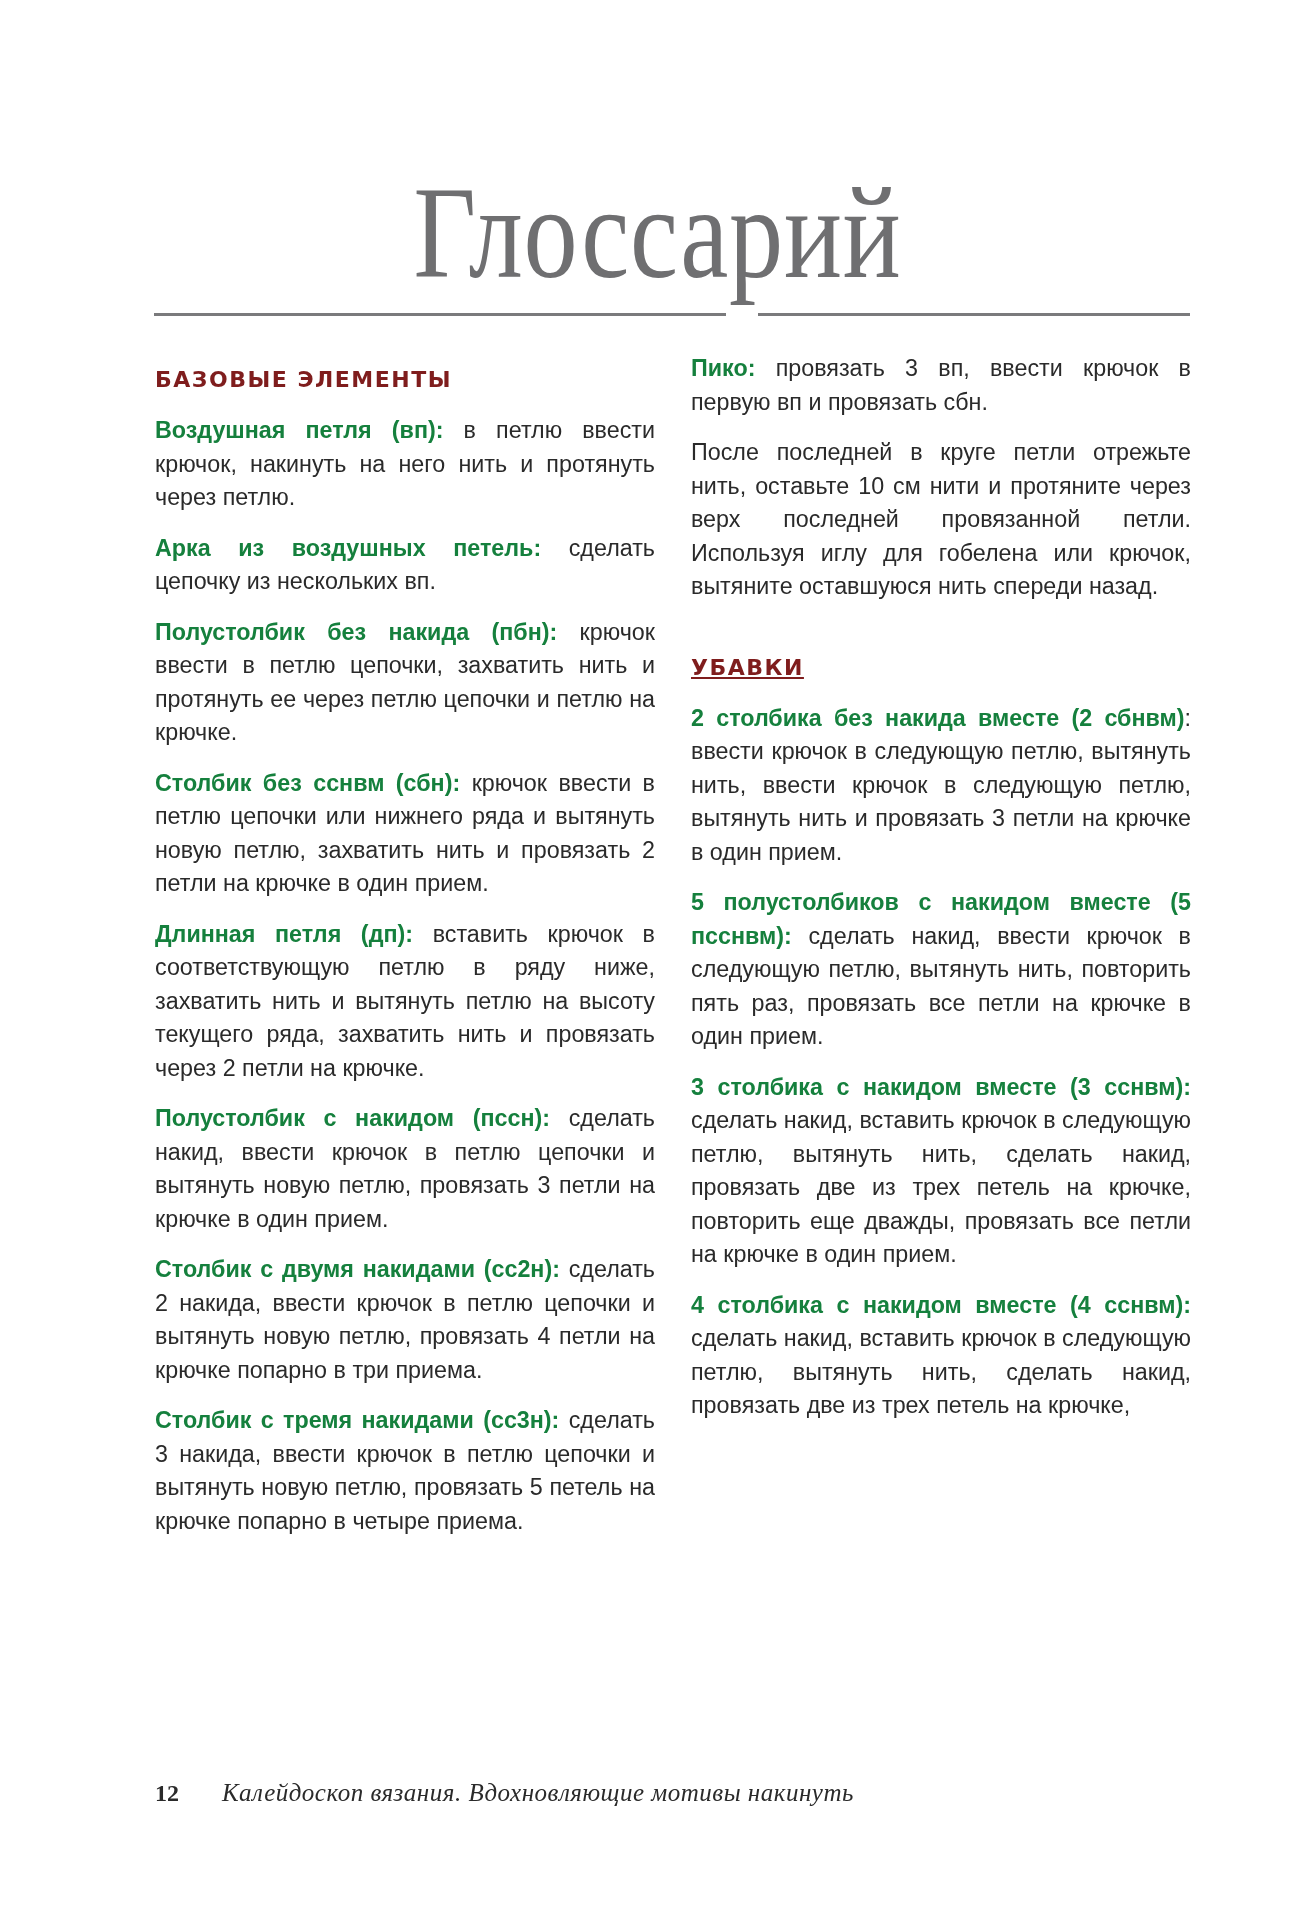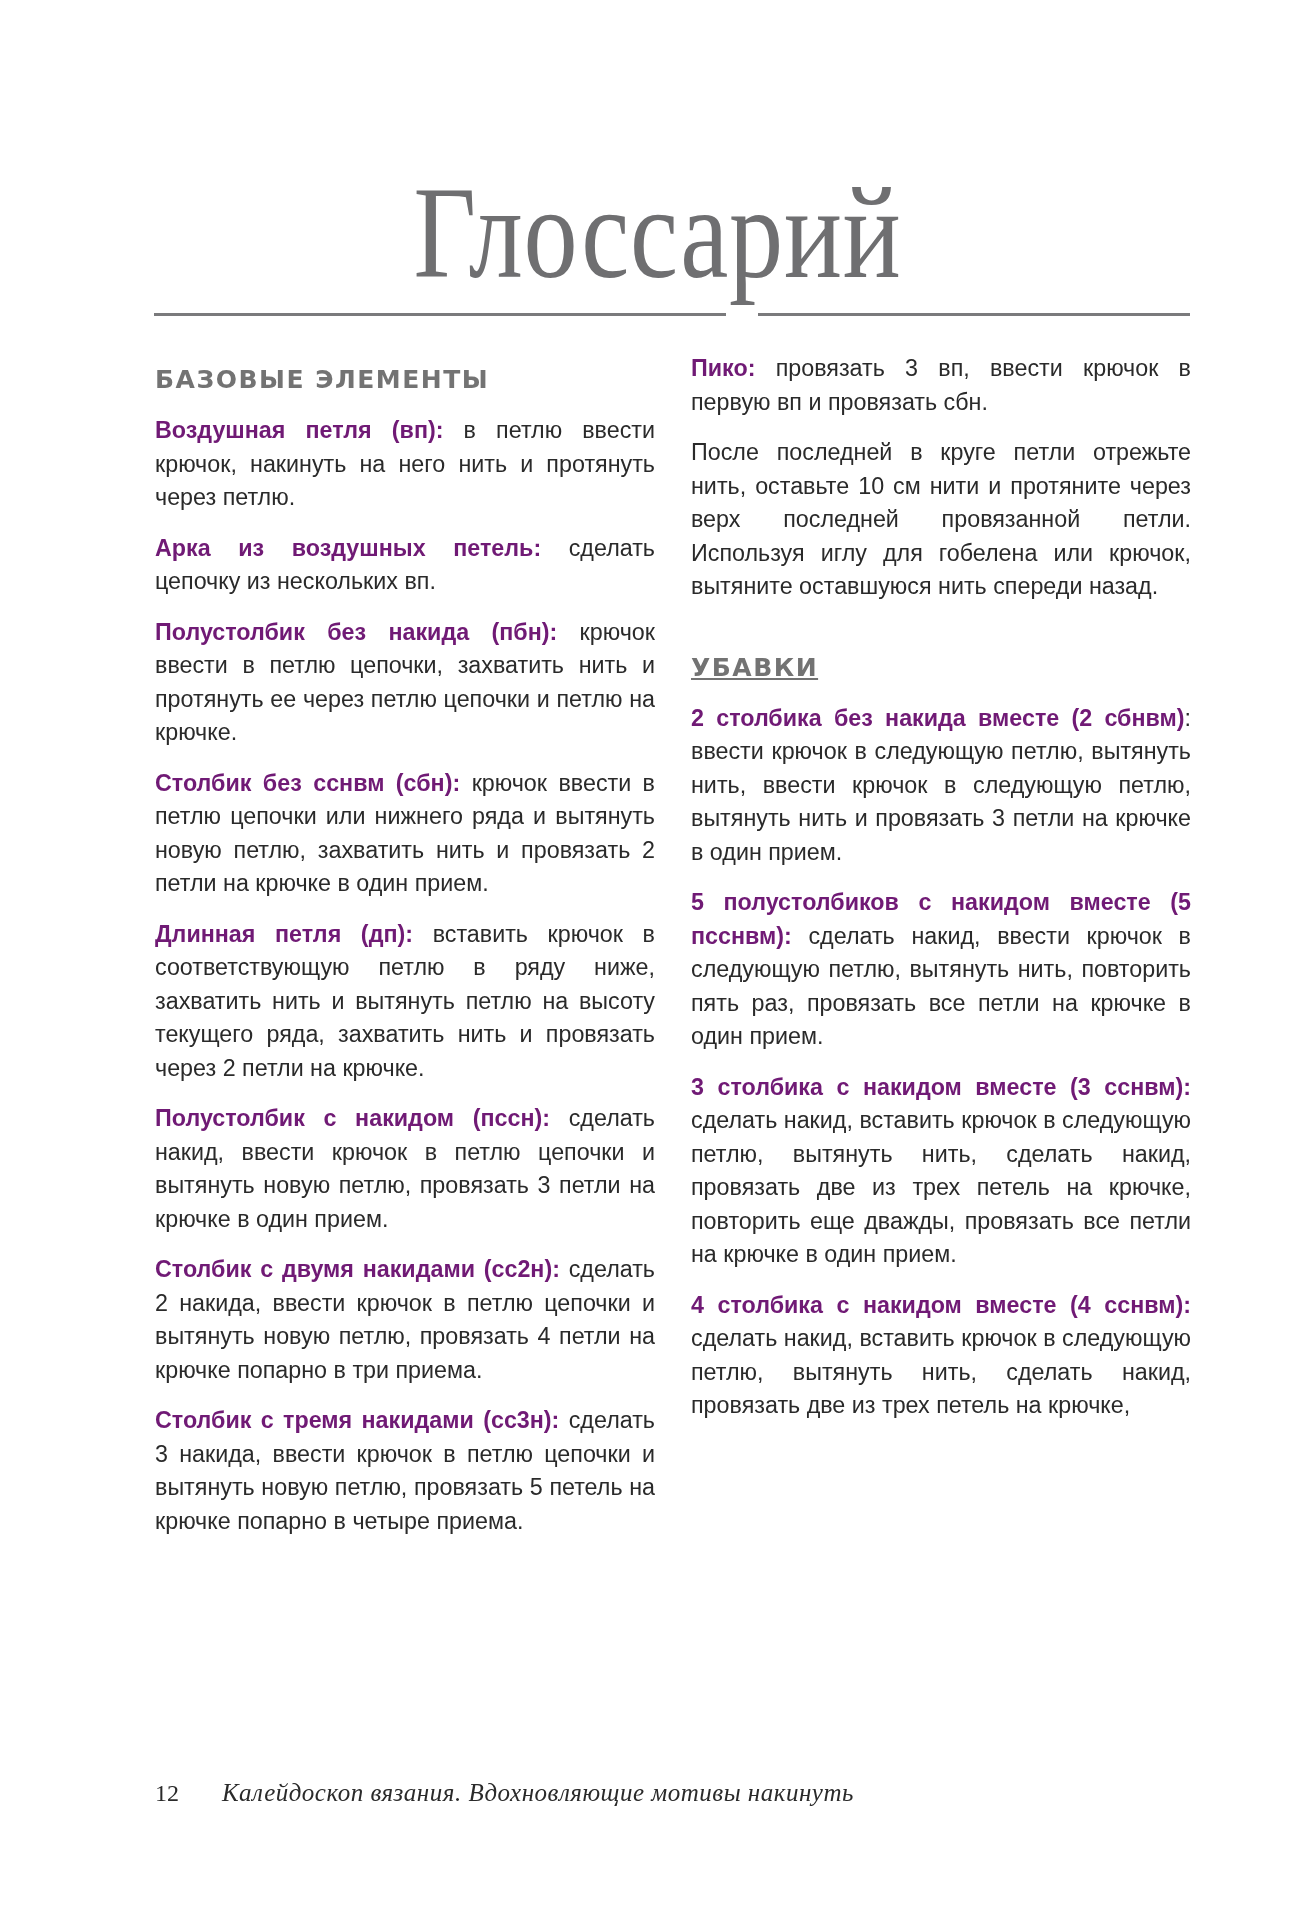--- a/index.html
+++ b/index.html
@@ -15,37 +15,37 @@
   .rule { position: absolute; top: 313px; height: 3px; background: #7a7a7c; }
   .rule-left { left: 154px; width: 572px; }
   .rule-right { left: 758px; width: 432px; }
 
   .col { position: absolute; top: 352px; width: 500px; }
   .col-left { left: 155px; }
   .col-right { left: 691px; }
 
   .heading {
     font-family: "DejaVu Sans", sans-serif; font-weight: bold;
-    font-size: 25px; letter-spacing: 1.5px; color: #737373;
+    font-size: 22px; letter-spacing: 1.5px; color: #7f1d1d;
     margin: 8px 0 14px 0; line-height: 40px;
   }
   .entry {
     font-family: "Liberation Sans", sans-serif; font-size: 23.3px;
     line-height: 33.5px; color: #2a2a2a; text-align: justify;
     hyphens: manual; margin: 0 0 17px 0;
   }
-  .entry .term { font-weight: bold; color: #701a75; }
+  .entry .term { font-weight: bold; color: #15803d; }
   .col-right .heading.h2 { margin-top: 30px; }
   .col-right .heading.h3 { margin-top: 44px; text-decoration: underline; }
 
   .footer {
     position: absolute; top: 1779px; left: 155px;
     font-family: "Liberation Serif", "DejaVu Serif", serif; color: #2a2a2a;
   }
-  .page-num { font-weight: normal; font-size: 24px; display: inline-block; width: 67px; }
+  .page-num { font-weight: bold; font-size: 24px; display: inline-block; width: 67px; }
   .running-title { font-style: italic; font-size: 25px; letter-spacing: 0.5px; }
 </style>
 </head>
 <body>
 
 <div class="page">
 
   <div class="title">Глоссарий</div>
   <div class="rule rule-left"></div>
   <div class="rule rule-right"></div>

